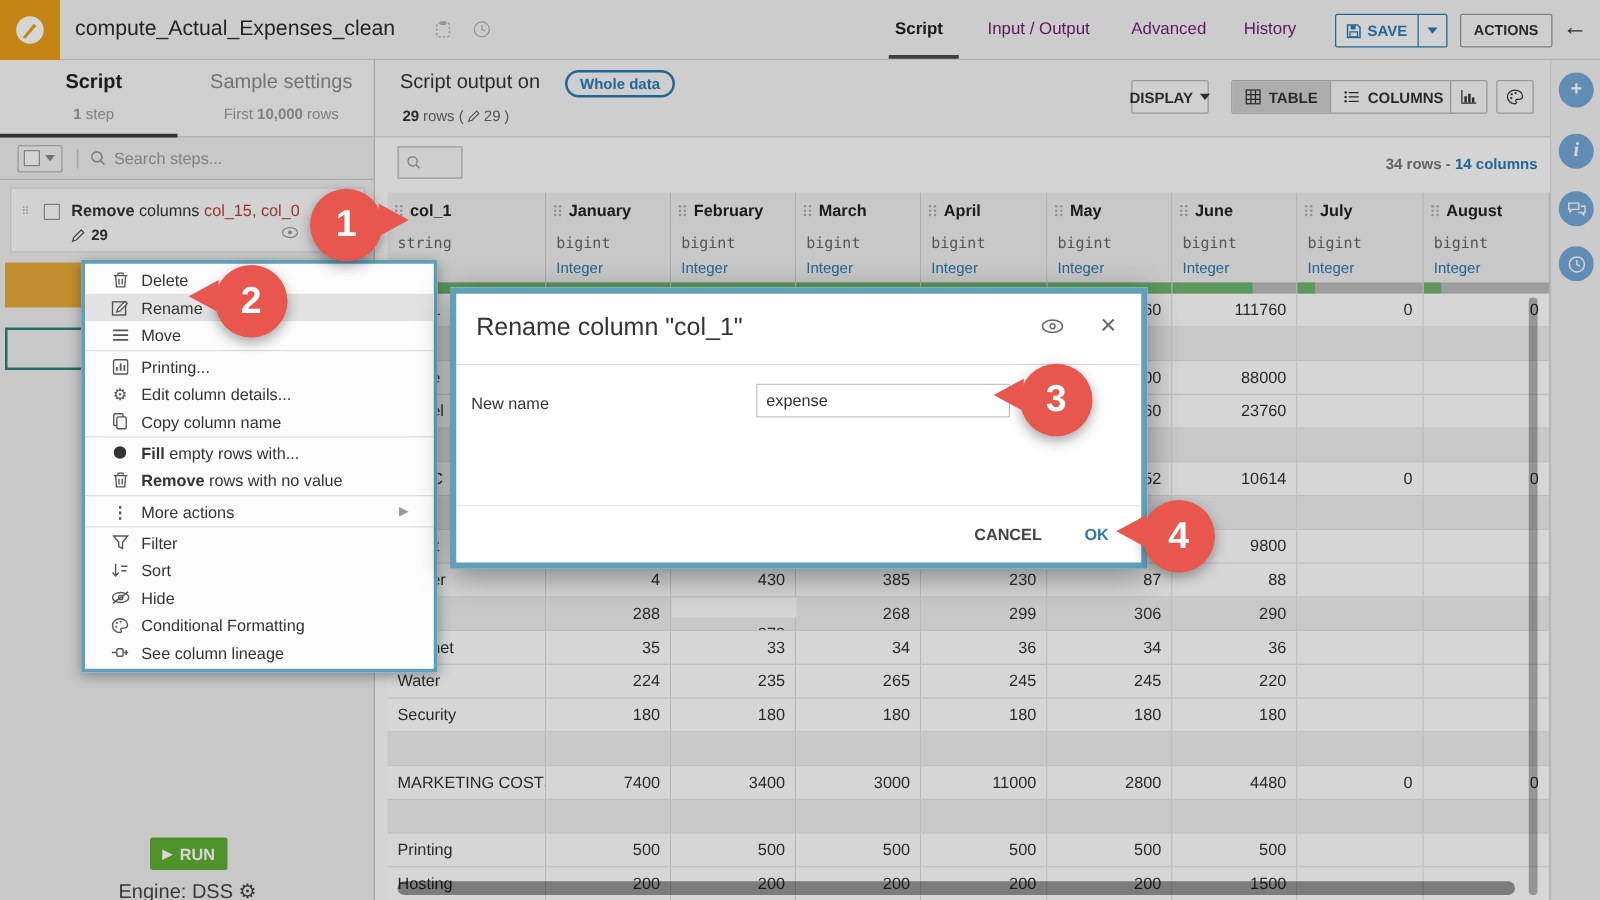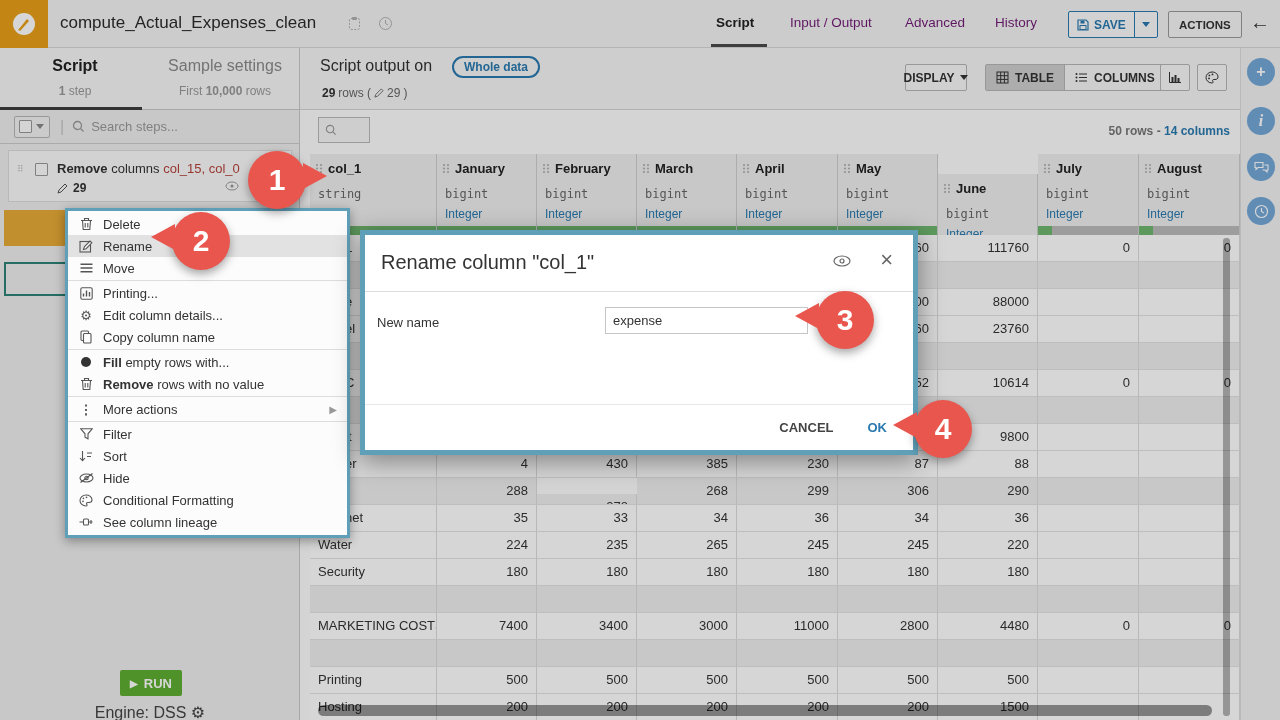--- a/index.html
+++ b/index.html
@@ -85,21 +85,21 @@
   #hscroll { position:absolute; left:18px; top:657px; width:894px; height:11px; background:rgba(0,0,0,0.42); border-radius:6px; z-index:20; }
   #vscroll { position:absolute; left:923px; top:190px; width:7px; height:478px; background:rgba(0,0,0,0.30); border-radius:3px; z-index:20; }
 
   
   #right-rail { position:absolute; left:1240px; top:48px; width:40px; height:672px; background:#f2f2f2; border-left:1px solid #ddd; }
   .rail-ico { position:absolute; left:6px; width:28px; height:28px; border-radius:50%; background:#74a8d8; color:#fff; display:flex; align-items:center; justify-content:center; font-weight:bold; font-size:16px; }
 
   
   #dim { position:absolute; inset:0; background:rgba(0,0,0,0.16); z-index:40; }
   #ctx-menu { position:absolute; left:65px; top:208px; width:285px; z-index:60; background:#fcfcfc; border:3px solid #5f9fb8; box-shadow:0 3px 10px rgba(0,0,0,0.35); padding:2px 0; }
-  .menu-item { height:22px; display:flex; align-items:center; gap:9px; padding:0 10px; font-size:13px; color:#333; cursor:pointer; }
+  .menu-item { height:22px; display:flex; align-items:center; gap:9px; padding:0 20px; font-size:13px; color:#333; cursor:pointer; }
   .menu-item.hl { background:#e2e2e2; }
   .mi-icon { width:16px; display:flex; justify-content:center; color:#555; flex:none; }
   .mi-label { white-space:nowrap; flex:1; }
   .mi-sub { color:#999; font-size:10px; }
   .menu-sep { height:1px; background:#ddd; margin:1px 0; }
 
   #modal { position:absolute; left:360px; top:230px; width:558px; height:225px; z-index:70; background:#fff; border:5px solid #5f9fb8; box-shadow:0 6px 24px rgba(0,0,0,0.4); }
   #modal-title { position:absolute; left:16px; top:16px; font-size:20px; color:#333; }
   #modal-eye { position:absolute; right:62px; top:20px; color:#666; }
   #modal-close { position:absolute; right:20px; top:12px; font-size:22px; color:#666; }
@@ -292,21 +292,21 @@
         <svg width="14" height="13" viewBox="0 0 14 13">
             <path d="M7 1a6 5.5 0 1 0 0 11c1.2 0 1.4-1 .8-1.7-.6-.8-.2-1.8 1-1.8H10c2 0 3-1 3-2.5C13 3 10.3 1 7 1z" fill="none" stroke="#333"></path>
             <circle cx="4.4" cy="4.4" r="0.9" fill="#333"></circle>
             <circle cx="7.5" cy="3.4" r="0.9" fill="#333"></circle>
             <circle cx="4" cy="7.4" r="0.9" fill="#333"></circle>
           </svg>
       </span>
     </div>
   </div>
   <div id="table-info">
-    <span>50 rows</span> <span>-</span> <span class="cols">14 columns</span>
+    <span>34 rows</span> <span>-</span> <span class="cols">14 columns</span>
   </div>
   <div id="table-search">
     <span>
       <svg width="12" height="12" viewBox="0 0 13 13">
           <circle cx="5.5" cy="5.5" r="4" fill="none" stroke="#999" stroke-width="1.2"></circle>
           <path d="M8.5 8.5l3 3" stroke="#999" stroke-width="1.2"></path>
         </svg>
     </span>
   </div>
   <div id="thead">
@@ -399,21 +399,21 @@
           <circle cx="2" cy="9" r="1" fill="#aaa"></circle>
           <circle cx="6" cy="9" r="1" fill="#aaa"></circle>
         </svg>
         <div class="hname">May</div>
         <div class="hstorage">bigint</div>
         <div class="hmeaning">Integer</div>
         <div class="hq">
           <div style="width:100%"></div>
         </div>
       </div>
-      <div class="hcell" style="width: 100px; margin-top: 20px;">
+      <div class="hcell" style="width: 100px;">
         <svg class="hdots" width="8" height="11" viewBox="0 0 8 11">
           <circle cx="2" cy="2" r="1" fill="#aaa"></circle>
           <circle cx="6" cy="2" r="1" fill="#aaa"></circle>
           <circle cx="2" cy="5.5" r="1" fill="#aaa"></circle>
           <circle cx="6" cy="5.5" r="1" fill="#aaa"></circle>
           <circle cx="2" cy="9" r="1" fill="#aaa"></circle>
           <circle cx="6" cy="9" r="1" fill="#aaa"></circle>
         </svg>
         <div class="hname">June</div>
         <div class="hstorage">bigint</div>

